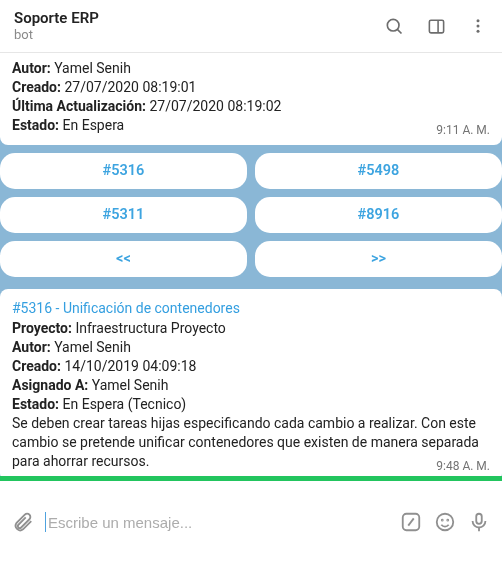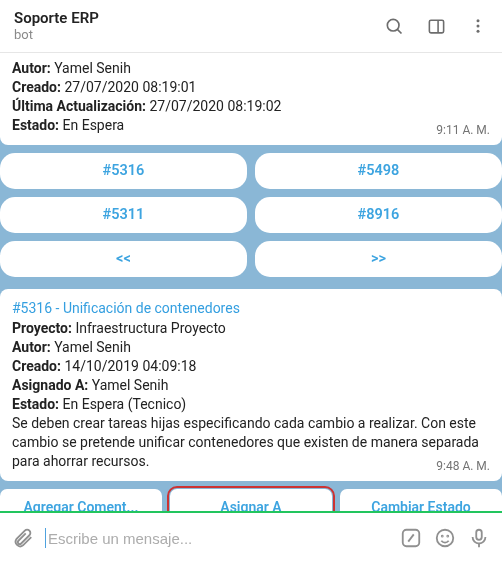--- a/index.html
+++ b/index.html
@@ -17,21 +17,21 @@
   .lbl{font-weight:700}
   .ts{position:absolute;right:12px;bottom:6px;font-size:12px;color:#737373}
   .btnrow{display:flex;gap:8px}
   .btnrow.grid{flex-wrap:wrap}
   .pill{flex:1 1 calc(50% - 4px);background:#fff;border-radius:15px;height:36px;display:flex;align-items:center;justify-content:center;font-size:14.5px;font-weight:600;color:#3da4e0;cursor:pointer}
   .issue-title{color:#349fe0;font-weight:400;margin-bottom:2px}
   .desc{}
   .biglast{margin-bottom:8px}
   .action{flex:1;background:#fff;border-radius:7px;height:36px;display:flex;align-items:center;justify-content:center;font-size:14px;font-weight:600;color:#3da4e0;cursor:pointer;white-space:nowrap;overflow:hidden;text-overflow:ellipsis;padding:0 8px}
   .action.selected{outline:2px solid #c33;outline-offset:1px}
-  .composer{height:50px;border-top:2px solid #22c55e;display:flex;align-items:center;padding:0 12px;gap:12px}
+  .composer{height:50px;border-top:5px solid #22c55e;display:flex;align-items:center;padding:16px 12px;gap:12px}
   .cicon{width:22px;height:22px;color:#909090;display:flex;align-items:center;justify-content:center;cursor:pointer}
   .msginput{flex:1;border:none;outline:none;font-size:15px;color:#444;background:transparent}
   .msginput::placeholder{color:#acacac}
   .caret{position:absolute;left:45px;width:1px;height:20px;background:#4ea2df}
   svg{display:block}
 </style>
 </head>
 <body>
 
 <div class="app">

